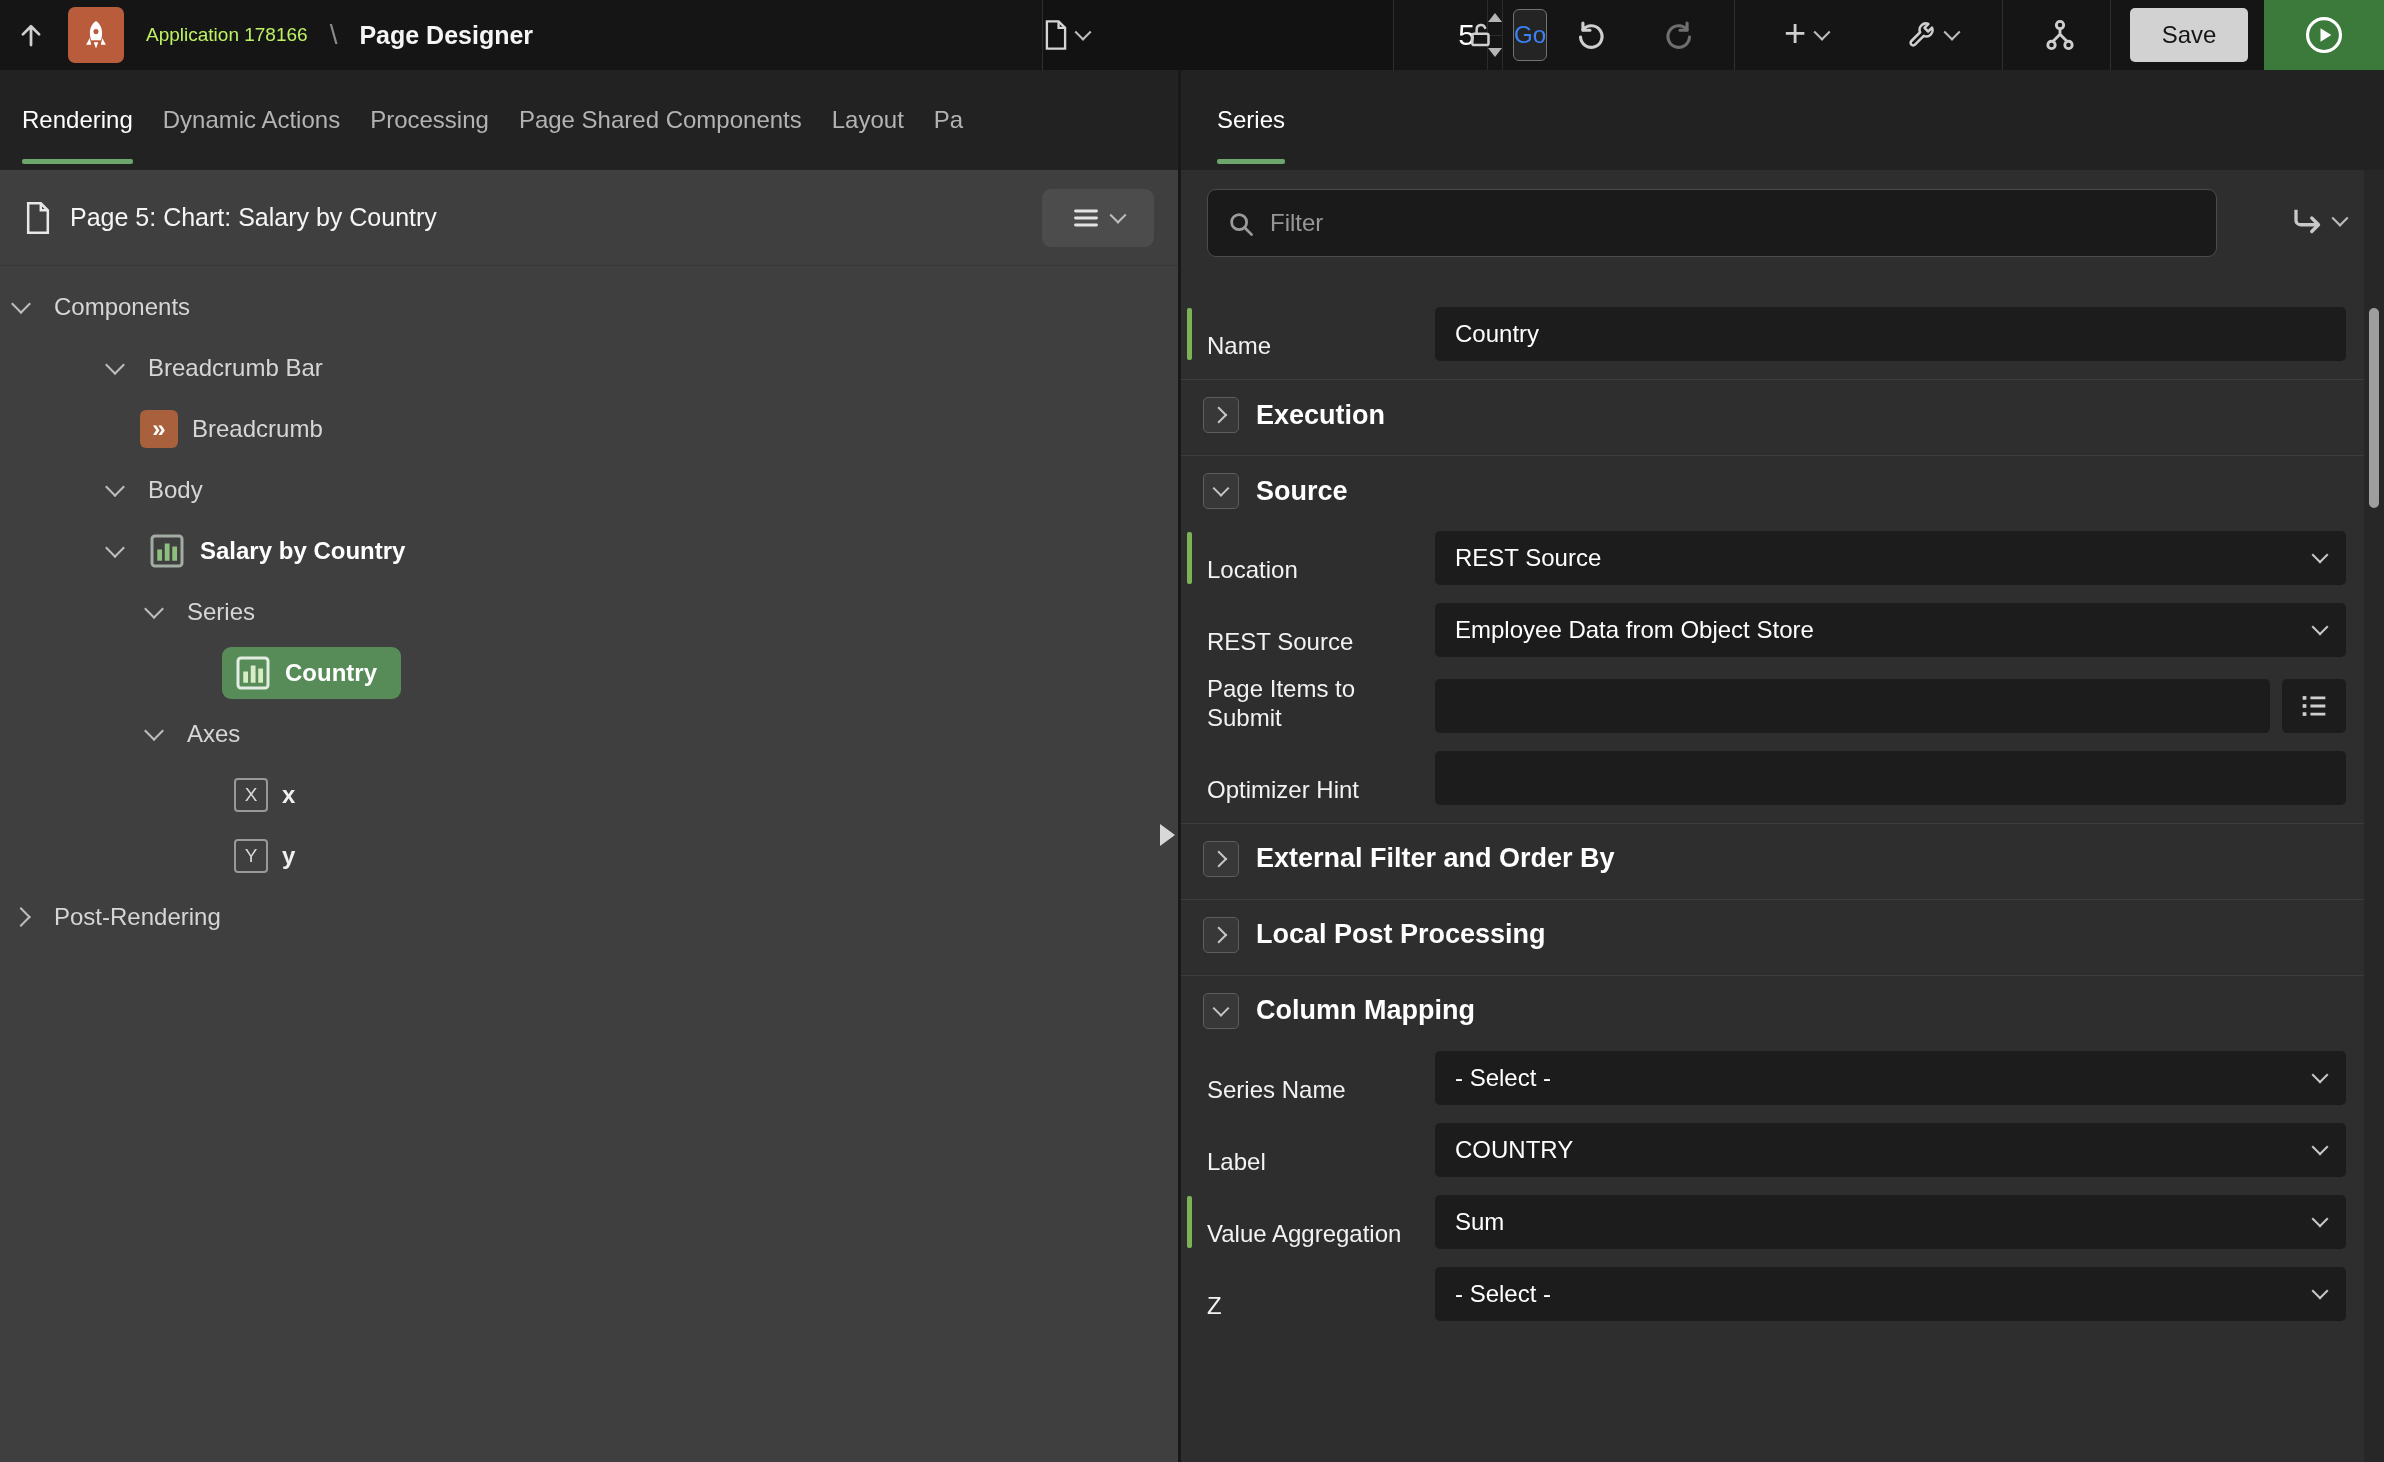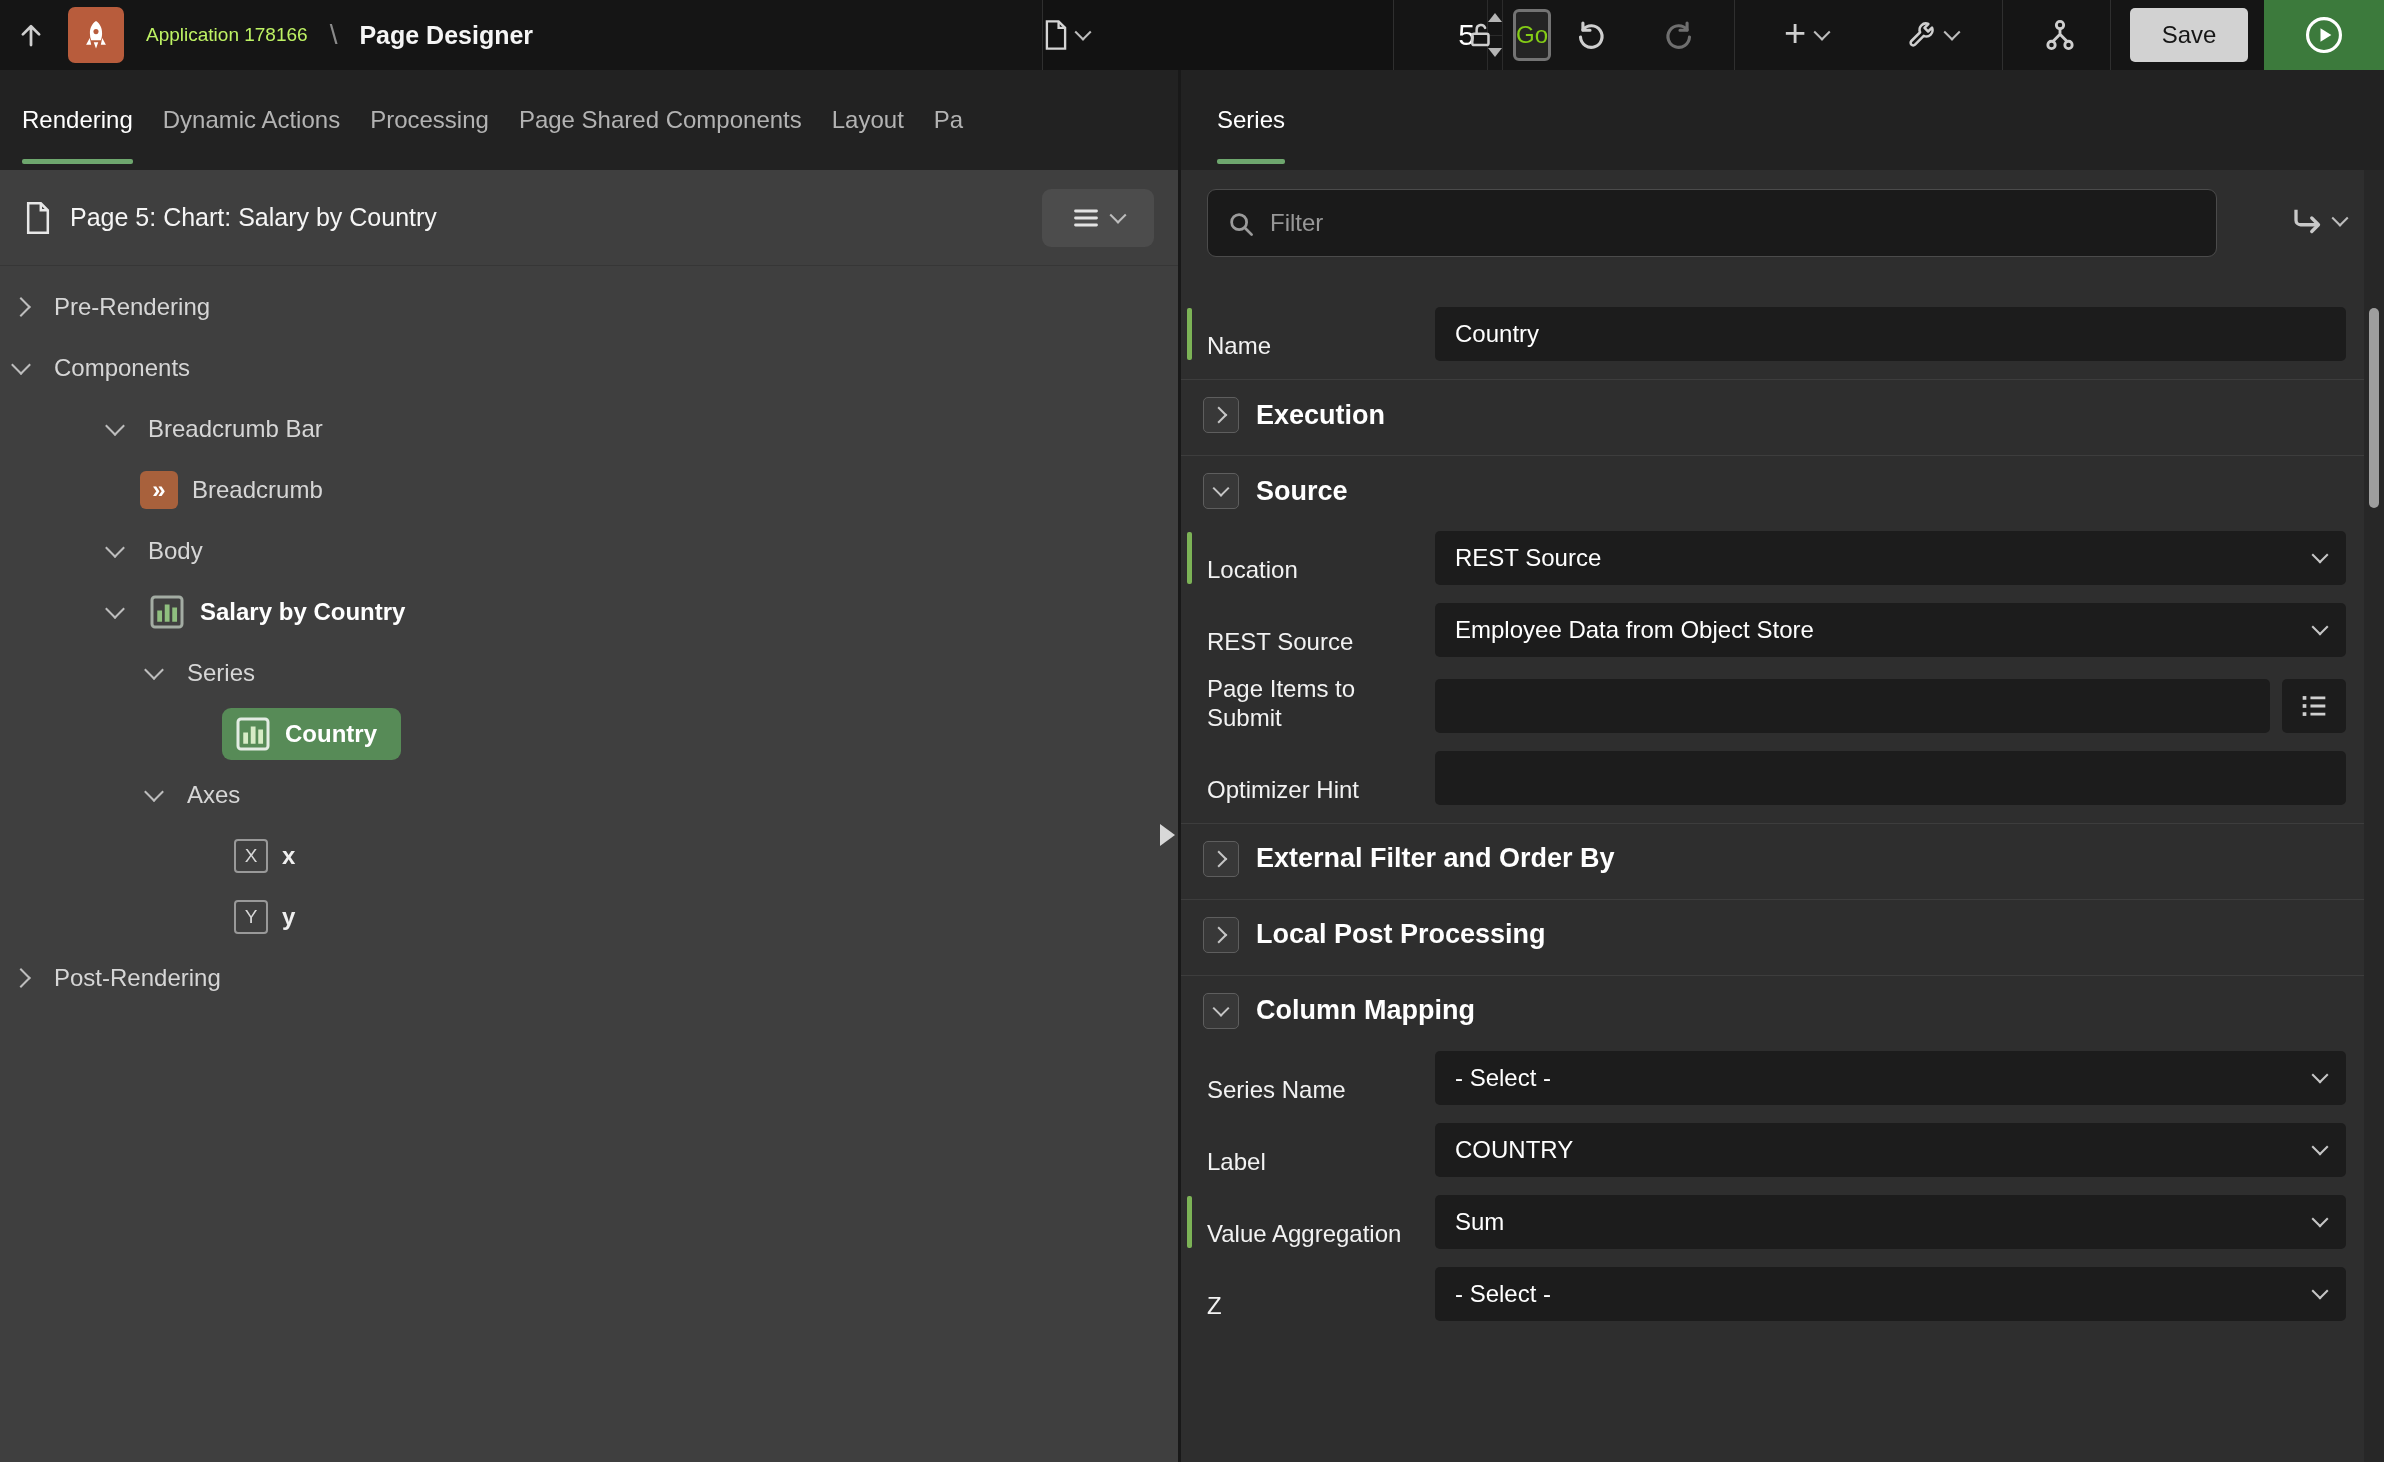--- a/index.html
+++ b/index.html
@@ -20,22 +20,22 @@
 
   .page-widget { position:absolute; left:1042px; top:0; width:352px; height:70px; display:flex; align-items:stretch;
     border-left:1px solid #2f2f2f; border-right:1px solid #2f2f2f; background:#121212; }
   .pw-doc { width:88px; display:flex; align-items:center; justify-content:center; gap:8px; cursor:pointer; }
   .pw-num { flex:1; background:transparent; border:none; outline:none; color:#fff; font-size:30px; text-align:right; padding-right:12px; font-family:inherit; }
   .pw-spin { width:46px; display:flex; flex-direction:column; border-left:1px solid #2b2b2b; border-right:1px solid #2b2b2b; }
   .pw-spin > div { flex:1; display:flex; align-items:center; justify-content:center; cursor:pointer; }
   .pw-spin > div:first-child { border-bottom:1px solid #2b2b2b; }
   .tri-up { width:0;height:0;border-left:7px solid transparent;border-right:7px solid transparent;border-bottom:9px solid #b5b5b5; }
   .tri-down { width:0;height:0;border-left:7px solid transparent;border-right:7px solid transparent;border-top:9px solid #b5b5b5; }
-  .pw-go { width:82px; margin:9px 10px; background:#242424; border:3px solid #737373; border-radius:6px;
-    color:#84cc16; font-size:24px; display:flex; align-items:center; justify-content:center; cursor:pointer; }
+  .pw-go { width:82px; margin:9px 10px; background:#242424; border:1px solid #737373; border-radius:6px;
+    color:#3b82f6; font-size:24px; display:flex; align-items:center; justify-content:center; cursor:pointer; }
 
   .hdr-sep { position:absolute; top:0; width:1px; height:70px; background:#2f2f2f; }
   .t-lock { position:absolute; left:1448px; width:66px; }
   .t-undo { position:absolute; left:1556px; width:70px; }
   .t-redo { position:absolute; left:1644px; width:70px; }
   .t-plus { position:absolute; left:1756px; width:100px; gap:10px; }
   .t-wrench { position:absolute; left:1880px; width:104px; gap:10px; }
   .t-org { position:absolute; left:2024px; width:72px; }
   .plus-glyph { font-size:38px; color:#cfcfcf; line-height:1; margin-top:-4px; }
   .chev { display:inline-block; width:12px; height:12px; border-right:2.4px solid #bdbdbd; border-bottom:2.4px solid #bdbdbd; }
@@ -234,24 +234,20 @@
     <span class="tree-menu-btn">
       <svg width="28" height="24" viewBox="0 0 24 20">
           <path d="M3 4h18M3 10h18M3 16h18" stroke="#e3e3e3" stroke-width="2.4" stroke-linecap="round"></path>
         </svg>
       <span class="chev down"></span>
     </span>
   </div>
 
   <div class="tree">
     <div class="trow i0">
-      <span class="tchev right"></span>
-      <span class="tnode-label">Pre-Rendering</span>
-    </div>
-    <div class="trow i0">
       <span class="tchev down"></span>
       <span class="tnode-label">Components</span>
     </div>
     <div class="trow i1">
       <span class="tchev down"></span>
       <span class="tnode-label">Breadcrumb Bar</span>
     </div>
     <div class="trow i2b">
       <span class="ticon bc-icon">»</span>
       <span class="tnode-label">Breadcrumb</span>

